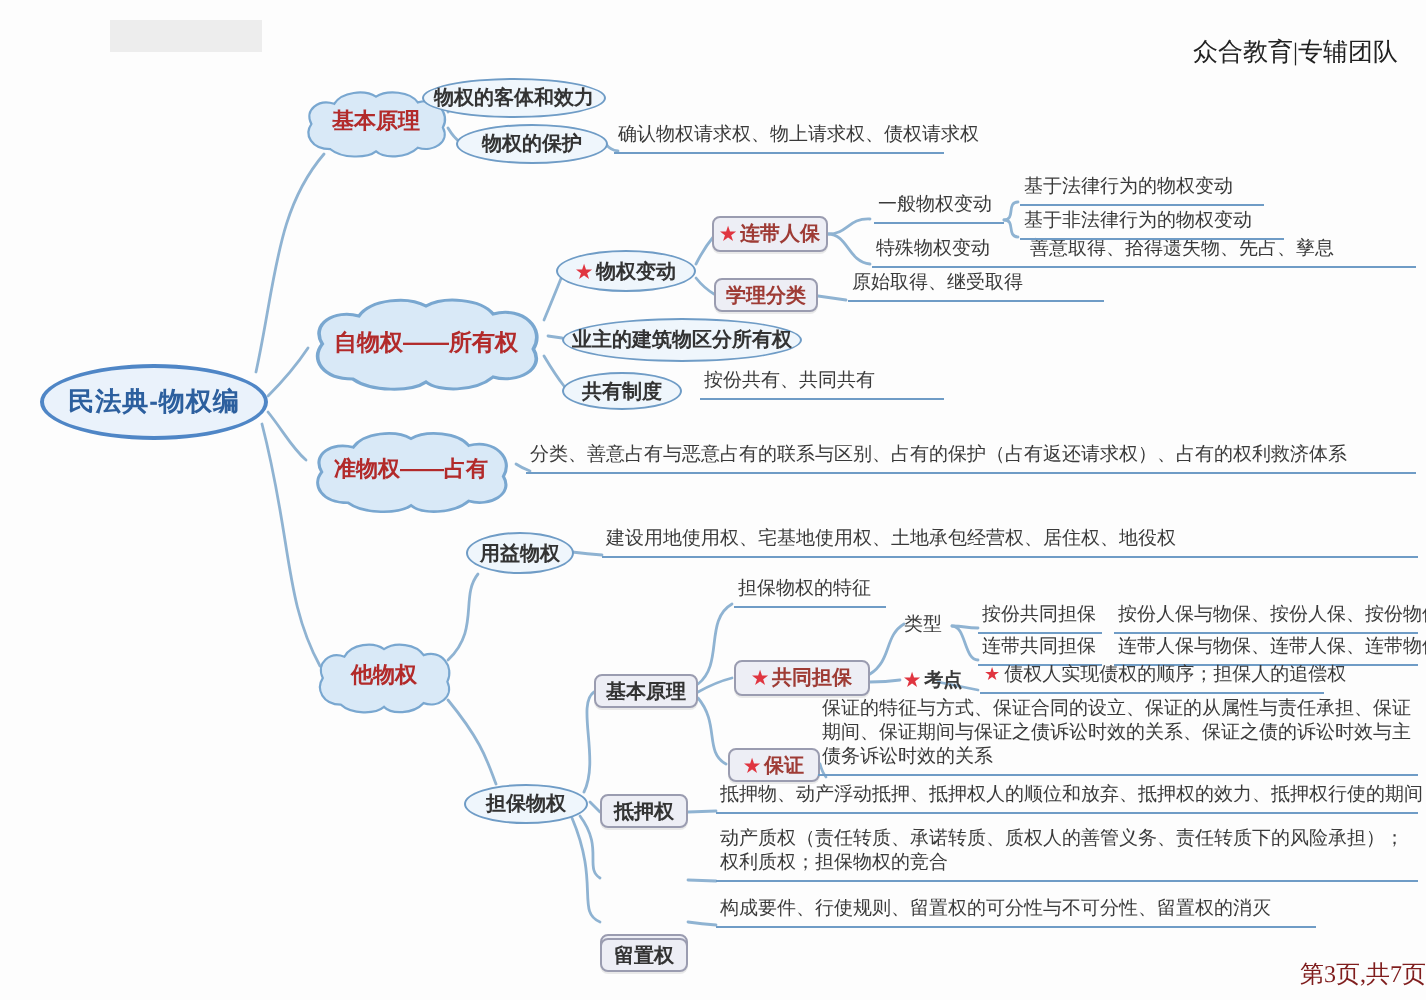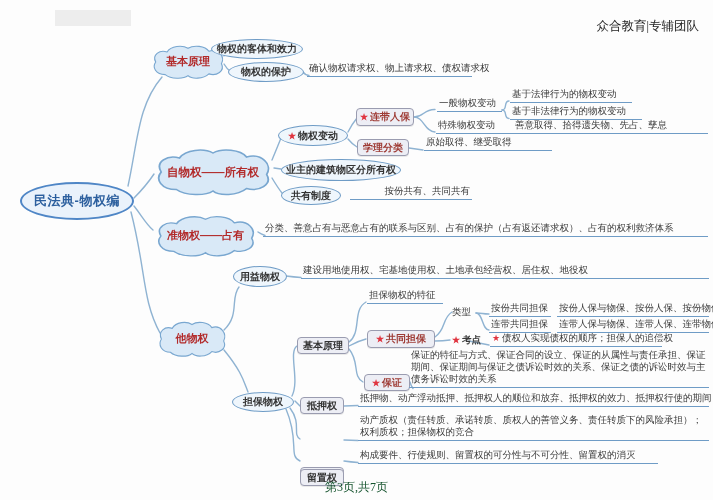--- a/index.html
+++ b/index.html
@@ -45,22 +45,22 @@
   }
   .leaf.wrap{white-space:normal;}
   .gap{display:inline-block;width:20px;}
   .star{color:#e03540;font-size:9px;margin-right:2px;}
   .plain{position:absolute;z-index:2;font-size:9.5px;color:#3a3a3a;white-space:nowrap;}
   .brand{
     position:absolute;right:14px;top:18px;z-index:2;
     font-family:"Liberation Serif",serif;font-size:12.5px;color:#222;
   }
   .footer{
-    position:absolute;left:0;right:0;top:479px;z-index:2;text-align:center;
-    font-family:"Liberation Serif",serif;font-size:12px;color:#14532d;
+    position:absolute;left:0;right:0;top:479px;z-index:2;text-align:right;
+    font-family:"Liberation Serif",serif;font-size:12px;color:#7f1d1d;
   }
   .wm{position:absolute;left:55px;top:10px;width:76px;height:16px;background:#ededed;z-index:1;}
 </style>
 </head>
 <body>
 
 <div id="canvas">
 
   <svg id="wires" width="713" height="500">
     <g fill="none" stroke="#8fb3d2" stroke-width="1.4" stroke-linecap="round">
@@ -145,21 +145,21 @@
   <div class="leaf" style="left:510px;top:88px;width:122px;">基于法律行为的物权变动</div>
   <div class="leaf" style="left:436px;top:119px;width:272px;">
     <span>特殊物权变动</span><span class="gap"></span><span>善意取得、拾得遗失物、先占、孳息</span>
   </div>
   <div class="leaf" style="left:510px;top:105px;width:132px;">基于非法律行为的物权变动</div>
   <div class="node box red" style="left:357px;top:139px;width:52px;height:17px;">学理分类</div>
   <div class="leaf" style="left:424px;top:136px;width:128px;">原始取得、继受取得</div>
 
   <div class="node ell" style="left:281px;top:159px;width:120px;height:22px;">业主的建筑物区分所有权</div>
   <div class="node ell" style="left:281px;top:186px;width:60px;height:19px;">共有制度</div>
-  <div class="leaf" style="left:350px;top:185px;width:122px;text-align:right;">按份共有、共同共有</div>
+  <div class="leaf" style="left:350px;top:185px;width:122px;">按份共有、共同共有</div>
 
   <div class="node cloud" style="left:153px;top:214px;width:105px;height:44px;">
     <svg viewBox="0 0 200 100" preserveAspectRatio="none">
       <path d="M40,85 C15,85 5,65 15,50 C5,30 25,15 45,22 C55,5 85,2 100,12 C115,2 145,5 155,20 C180,12 198,35 188,55 C198,75 175,90 155,83 C140,98 110,98 100,88 C88,98 55,98 40,85 Z" fill="#d9e9f7" stroke="#79a7d0" stroke-width="3"></path>
     </svg>
     <span class="cl f11">准物权——占有</span>
   </div>
   <div class="leaf" style="left:263px;top:222px;width:445px;">分类、善意占有与恶意占有的联系与区别、占有的保护（占有返还请求权）、占有的权利救济体系</div>
 
   <div class="node cloud" style="left:156px;top:320px;width:72px;height:38px;">

